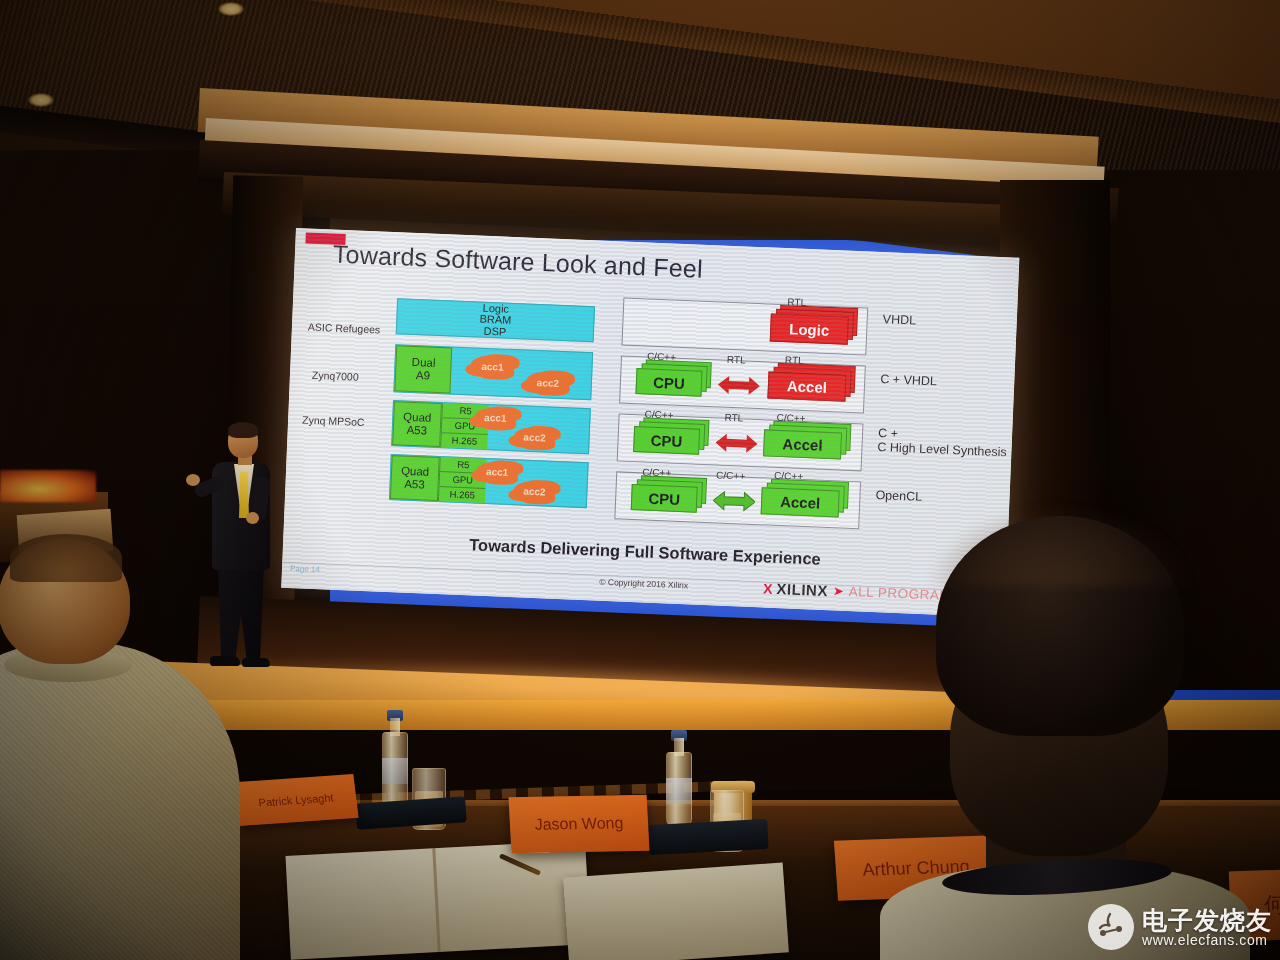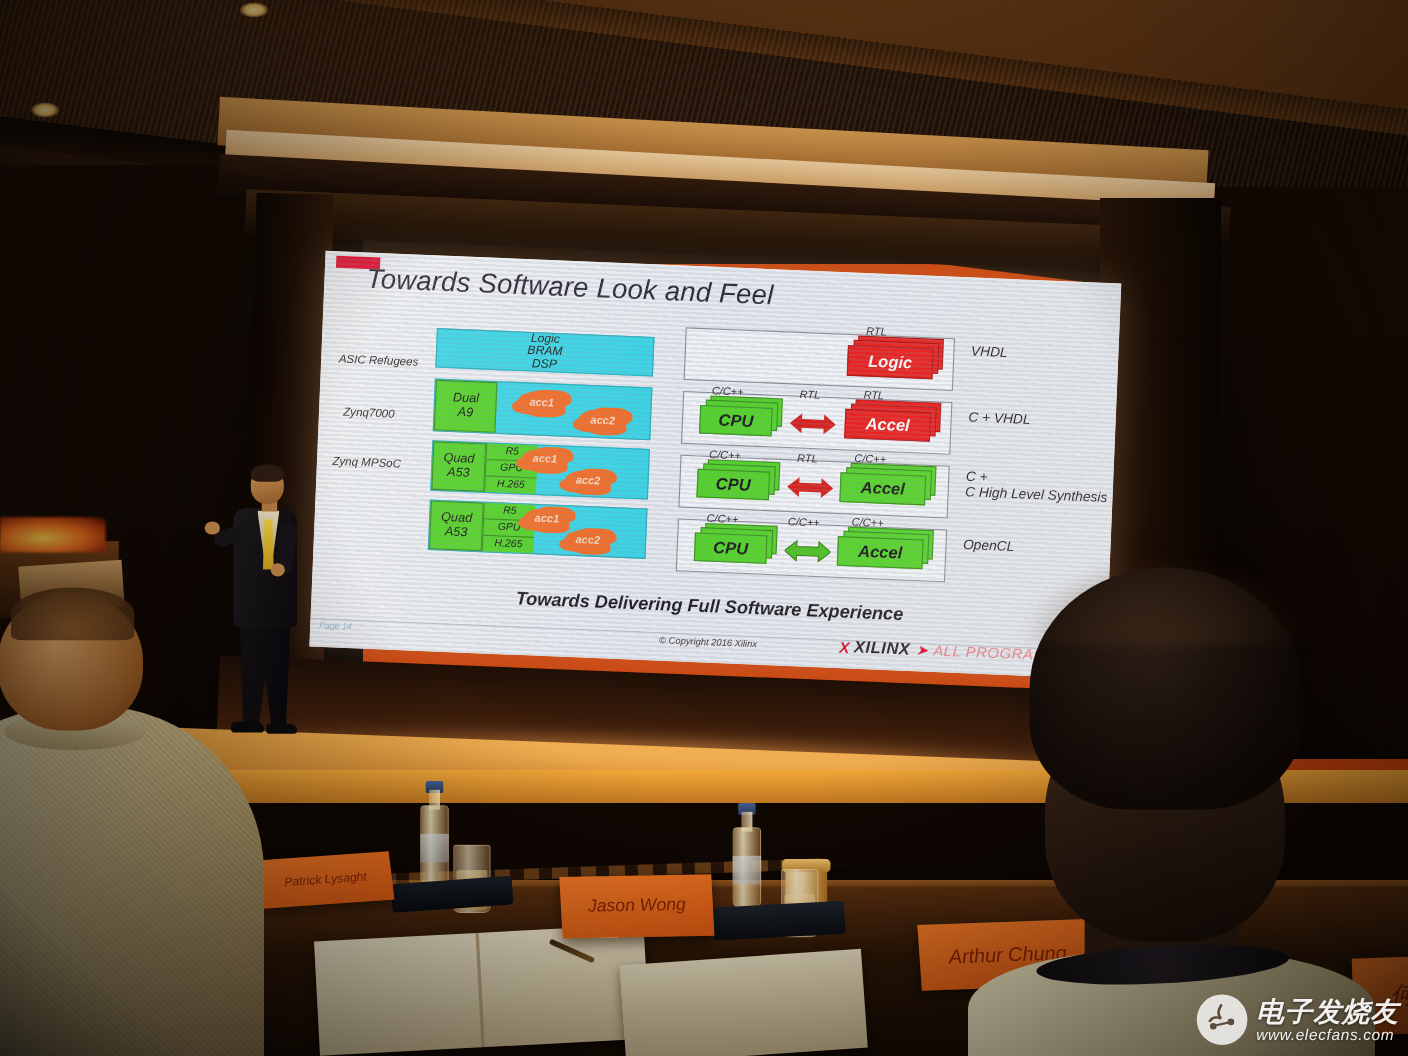--- a/index.html
+++ b/index.html
@@ -1,21 +1,21 @@
 <!DOCTYPE html>
 <html><head>
 <meta charset="utf-8">
 <style>
   html,body{margin:0;padding:0;background:#000;}
   *{box-sizing:border-box;}
   body{
     font-family:"Liberation Sans", sans-serif;
     width:1280px;height:960px;overflow:hidden;position:relative;
   }
-  #scene{position:absolute;inset:0;width:1280px;height:960px;overflow:hidden;background:#c2410c;font-style:italic;}
+  #scene{position:absolute;inset:0;width:1280px;height:960px;overflow:hidden;background:#1d4ed8;}
 
   
   .ceiling-dark{position:absolute;left:0;top:0;width:1280px;height:240px;
     background:linear-gradient(170deg,#3a200c 0%,#25150a 40%,#130a04 100%);}
   .ceiling-band{position:absolute;left:-140px;top:-80px;width:1620px;height:190px;
     background:linear-gradient(180deg,#insert 0%,#b9763a 0%,#d89a52 30%,#a8662f 72%,#5d3316 100%);
     transform:rotate(7.2deg);transform-origin:left top;
     box-shadow:0 10px 26px rgba(0,0,0,.55) inset;}
   .ceiling-band::after{content:"";position:absolute;inset:0;
     background:repeating-linear-gradient(97deg,rgba(255,225,170,.10) 0 2px,rgba(0,0,0,.07) 2px 5px);

